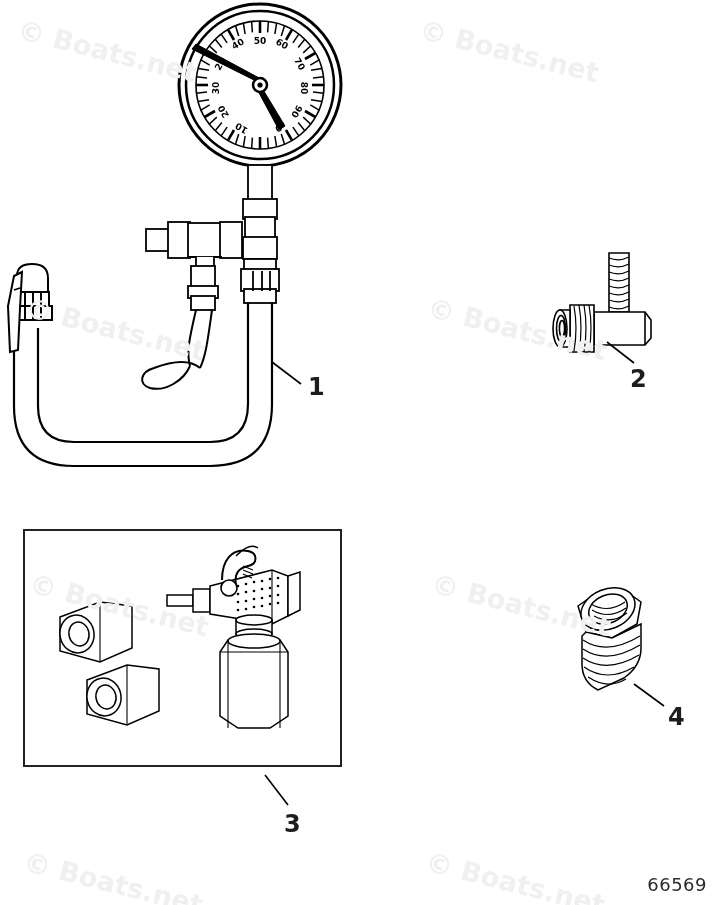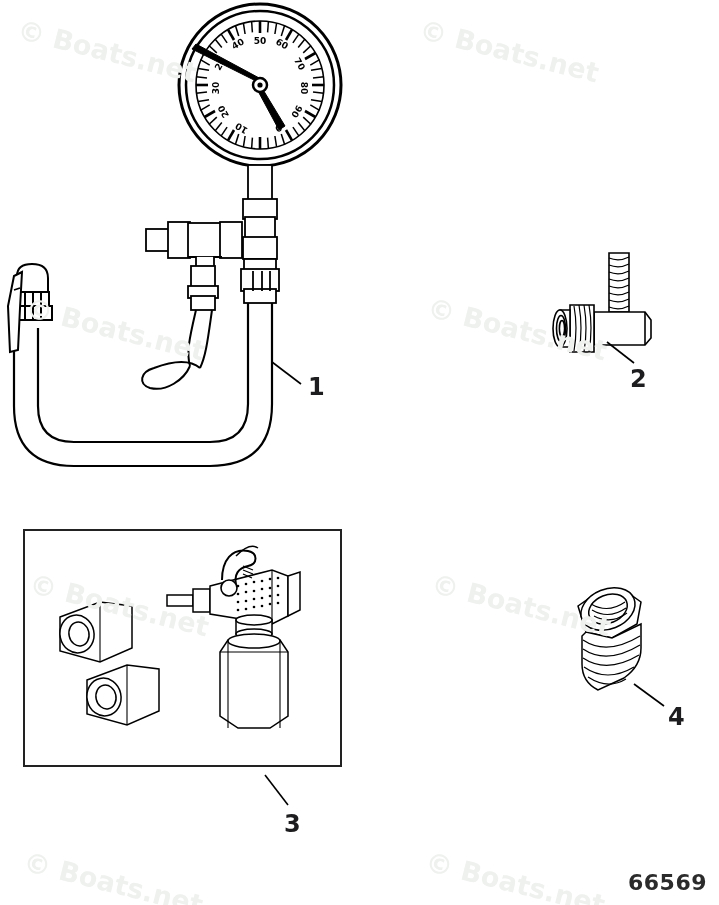--- a/index.html
+++ b/index.html
@@ -50,22 +50,22 @@
     font-weight: bold;
     font-size: 24px;
     color: #1d1d1f;
     line-height: 1;
   }
   #diagram-number {
     position: absolute;
     right: 12px;
     bottom: 10px;
     font-family: "DejaVu Sans", sans-serif;
-    font-weight: bold;
-    font-size: 22px;
+    font-weight: normal;
+    font-size: 18px;
     color: #2b2b2b;
     letter-spacing: 0.5px;
   }
 </style>
 </head>
 <body>
 
 <div id="sheet">
 
   <svg id="artwork" viewBox="0 0 719 905" xmlns="http://www.w3.org/2000/svg">

